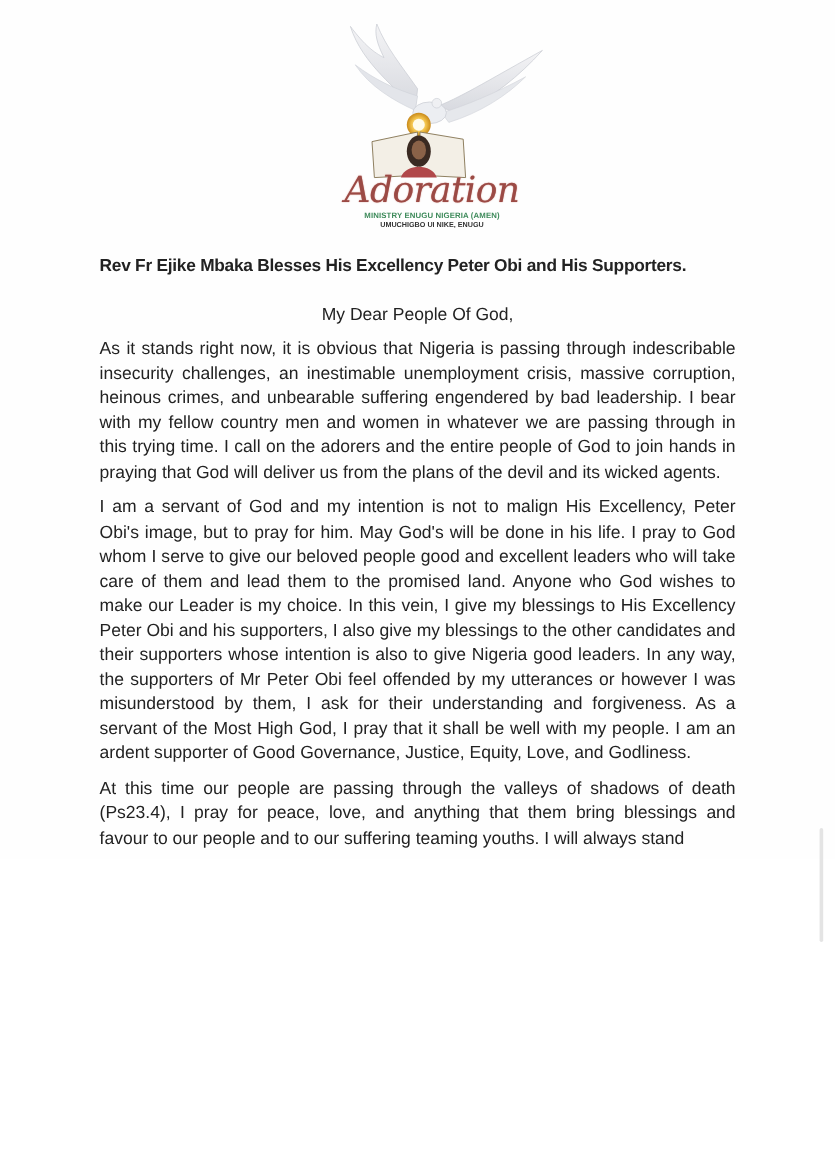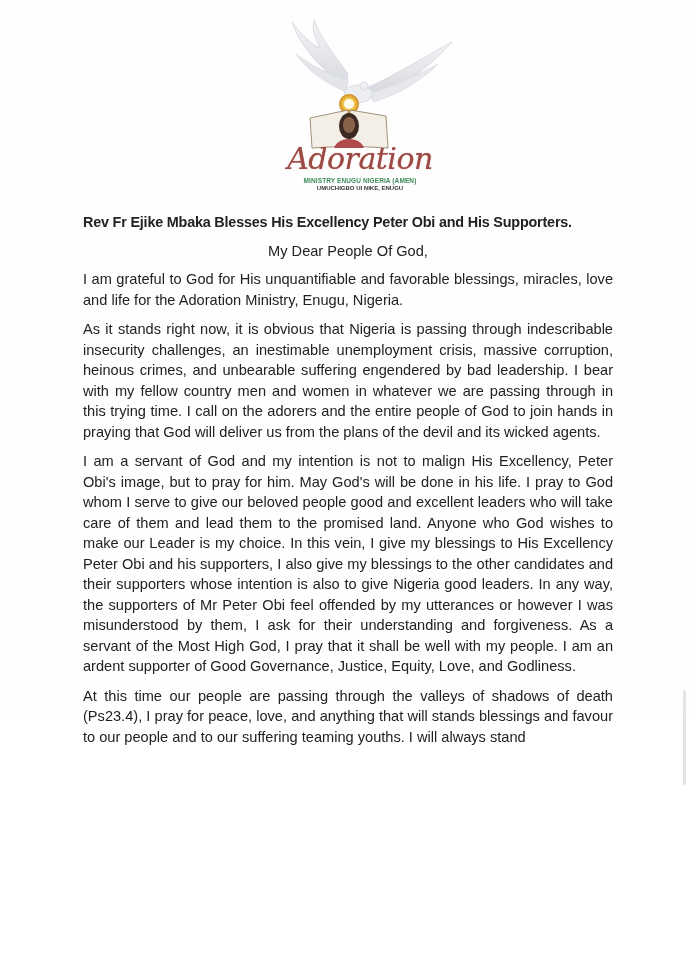--- a/index.html
+++ b/index.html
@@ -75,21 +75,21 @@
       top: 212px;
       width: 530px;
       font-family: "Liberation Sans", sans-serif;
       font-size: 14.6px;
       line-height: 20.5px;
       color: #222;
     }
     .headline {
       font-weight: bold;
       font-size: 14.4px;
-      margin: 0 0 8px 0;
+      margin: 0 0 20px 0;
       white-space: nowrap;
       letter-spacing: -0.2px;
     }
     .salutation {
       margin: 0 0 8px 0;
       text-align: center;
     }
     .para {
       margin: 0 0 9px 0;
       text-align: justify;
@@ -144,20 +144,19 @@
       <path d="M72 134 C76 122, 98 122, 102 134 Z" fill="#b1484a"></path>
     </svg>
     <div class="logo-title">Adoration</div>
     <div class="logo-sub1">MINISTRY ENUGU NIGERIA (AMEN)</div>
     <div class="logo-sub2">UMUCHIGBO UI NIKE, ENUGU</div>
   </div>
 
   <div class="content">
     <div class="headline">Rev Fr Ejike Mbaka Blesses His Excellency Peter Obi and His Supporters.</div>
     <div class="salutation">My Dear People Of God,</div>
-    <p class="para">I am grateful to God for His unquantifiable and favorable blessings, miracles, love and life for the Adoration Ministry, Enugu, Nigeria.</p>
     <p class="para">As it stands right now, it is obvious that Nigeria is passing through indescribable insecurity challenges, an inestimable unemployment crisis, massive corruption, heinous crimes, and unbearable suffering engendered by bad leadership. I bear with my fellow country men and women in whatever we are passing through in this trying time. I call on the adorers and the entire people of God to join hands in praying that God will deliver us from the plans of the devil and its wicked agents.</p>
     <p class="para">I am a servant of God and my intention is not to malign His Excellency, Peter Obi's image, but to pray for him. May God's will be done in his life. I pray to God whom I serve to give our beloved people good and excellent leaders who will take care of them and lead them to the promised land. Anyone who God wishes to make our Leader is my choice. In this vein, I give my blessings to His Excellency Peter Obi and his supporters, I also give my blessings to the other candidates and their supporters whose intention is also to give Nigeria good leaders.  In any way, the supporters of Mr Peter Obi feel offended by my utterances or however I was misunderstood by them, I ask for their understanding and forgiveness. As a servant of the Most High God,  I  pray that it shall be well with my people. I am an ardent supporter of Good Governance, Justice, Equity, Love, and Godliness.</p>
-    <p class="para">At this time our people are passing through the valleys of shadows of death (Ps23.4), I pray for peace, love, and anything that will stands blessings and favour to our people and to our suffering teaming youths. I will always stand</p>
+    <p class="para">At this time our people are passing through the valleys of shadows of death (Ps23.4), I pray for peace, love, and anything that them bring blessings and favour to our people and to our suffering teaming youths. I will always stand</p>
   </div>
 
   <div class="edge-scroll"></div>
 </div>
 
 </body></html>

